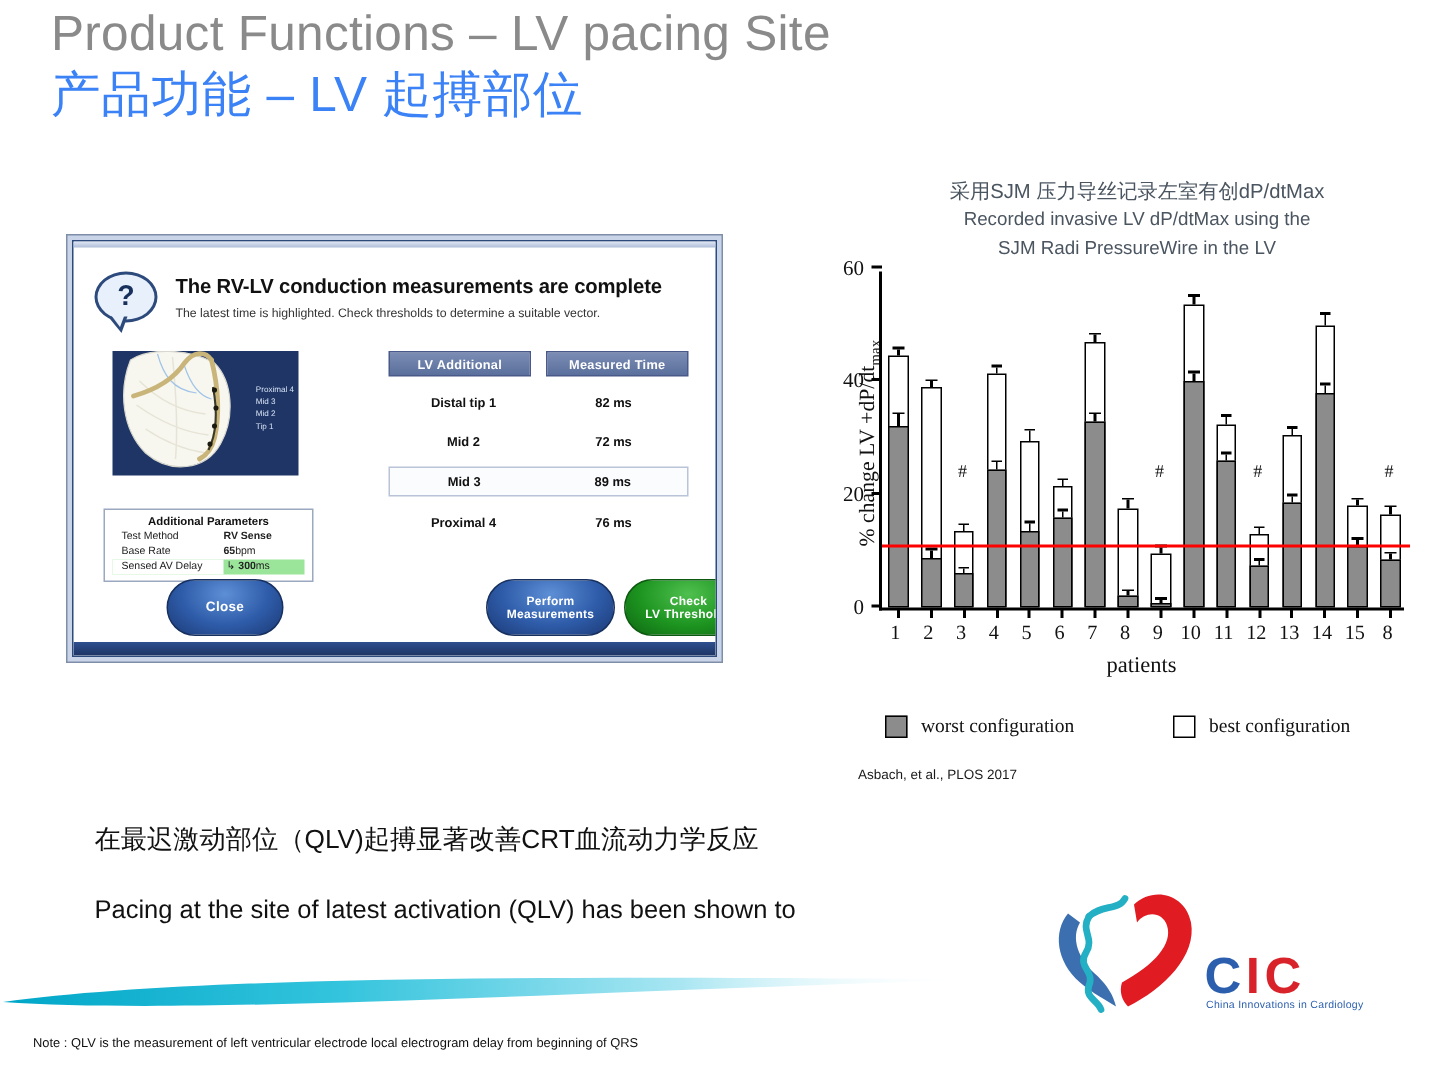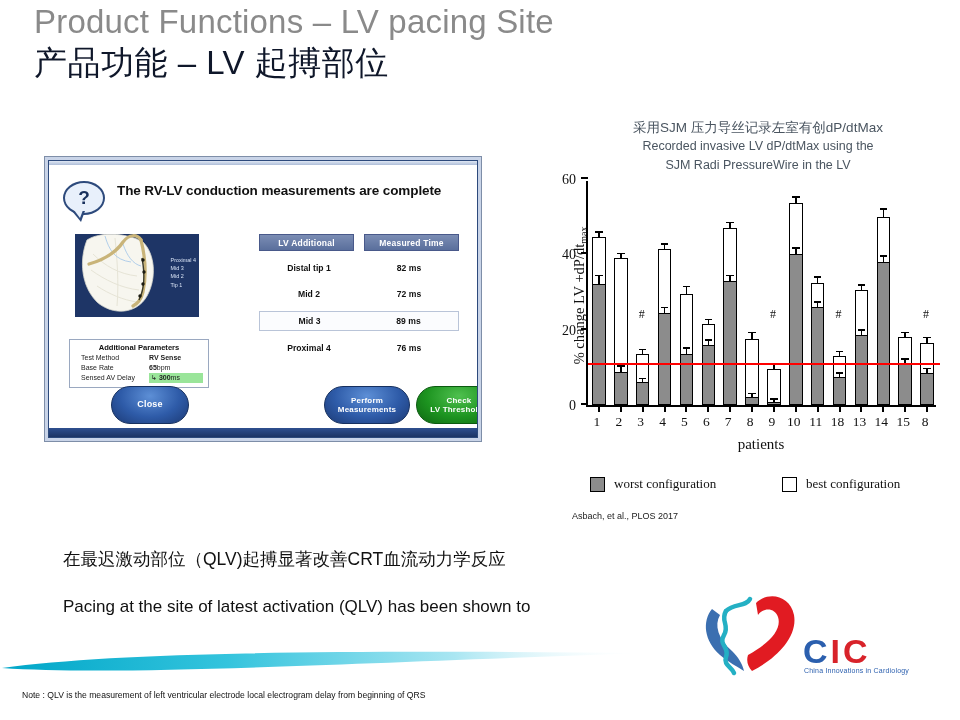--- a/index.html
+++ b/index.html
@@ -11,21 +11,21 @@
     color:#1a1a1a;
   }
 
   
   #title-block { position:absolute; left:34px; top:2px; width:760px; }
   #title-en {
     font-size:33px; color:#8a8a8a; font-weight:400;
     letter-spacing:0.2px; line-height:40px; white-space:nowrap;
   }
   #title-zh {
-    font-size:33px; color:#0f172a; font-weight:400;
+    font-size:33px; color:#3b82f6; font-weight:400;
     letter-spacing:0.5px; line-height:42px; white-space:nowrap;
   }
 
   
   #device-panel {
     position:absolute; left:44px; top:156px; width:438px; height:286px;
     background:#c9d4e8;
     border:1px solid #7e8ea8;
     padding:3px;
   }
@@ -249,20 +249,21 @@
   <div id="title-zh">产品功能 – LV 起搏部位</div>
 </div>
 
 <div id="device-panel">
   <div id="device-inner">
     <div id="device-titlebar-top"></div>
 
     <div class="help-bubble">?</div>
 
     <div id="dev-heading">The RV-LV conduction measurements are complete</div>
+    <div id="dev-sub">The latest time is highlighted. Check thresholds to determine a suitable vector.</div>
 
     <div id="heart-box">
       <svg width="124" height="83" viewBox="0 0 124 83">
         <path d="M12 6 C4 26, 6 52, 22 68 C38 82, 62 80, 72 62 C82 44, 80 20, 68 8 C50 -2, 24 -2, 12 6 Z" fill="#f7f6ef" stroke="#d8d8cf" stroke-width="0.8"></path>
         <path d="M18 20 C30 32, 44 40, 62 42" fill="none" stroke="#e6e4d6" stroke-width="1"></path>
         <path d="M16 36 C30 46, 46 54, 64 56" fill="none" stroke="#e6e4d6" stroke-width="1"></path>
         <path d="M22 52 C34 60, 48 66, 62 68" fill="none" stroke="#e6e4d6" stroke-width="1"></path>
         <path d="M40 4 C42 24, 44 48, 42 72" fill="none" stroke="#e6e4d6" stroke-width="1"></path>
         <path d="M30 2 C34 16, 40 26, 56 28" fill="none" stroke="#9fc4e8" stroke-width="0.8"></path>
         <path d="M48 10 C52 22, 58 30, 66 32" fill="none" stroke="#9fc4e8" stroke-width="0.8"></path>
@@ -485,21 +486,21 @@
     <div class="xlab" style="left: 87.8125px; top: 246px;">2</div>
     <div class="xlab" style="left: 109.688px; top: 246px;">3</div>
     <div class="xlab" style="left: 131.562px; top: 246px;">4</div>
     <div class="xlab" style="left: 153.438px; top: 246px;">5</div>
     <div class="xlab" style="left: 175.312px; top: 246px;">6</div>
     <div class="xlab" style="left: 197.188px; top: 246px;">7</div>
     <div class="xlab" style="left: 219.062px; top: 246px;">8</div>
     <div class="xlab" style="left: 240.938px; top: 246px;">9</div>
     <div class="xlab" style="left: 262.812px; top: 246px;">10</div>
     <div class="xlab" style="left: 284.688px; top: 246px;">11</div>
-    <div class="xlab" style="left: 306.562px; top: 246px;">18</div>
+    <div class="xlab" style="left: 306.562px; top: 246px;">12</div>
     <div class="xlab" style="left: 328.438px; top: 246px;">13</div>
     <div class="xlab" style="left: 350.312px; top: 246px;">14</div>
     <div class="xlab" style="left: 372.188px; top: 246px;">15</div>
     <div class="xlab" style="left: 394.062px; top: 246px;">8</div>
   </div>
 
 <div id="legend">
   <div class="leg-item" style="left:0px; top:0px;">
     <span class="leg-swatch worst"></span>
     <span class="leg-text">worst configuration</span>

